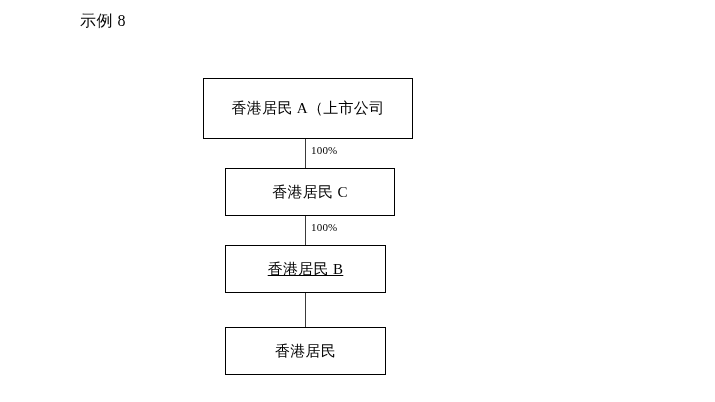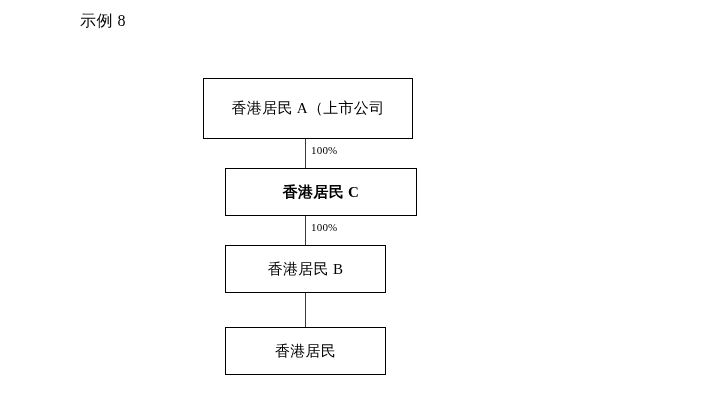--- a/index.html
+++ b/index.html
@@ -57,29 +57,29 @@
   #node-a {
     left: 203px;
     top: 78px;
     width: 210px;
     height: 61px;
     font-size: 15px;
   }
   #node-c {
     left: 225px;
     top: 168px;
-    width: 192px;
+    width: 170px;
     height: 48px;
-    font-weight: bold;
   }
   #node-b {
     left: 225px;
     top: 245px;
     width: 161px;
     height: 48px;
+    text-decoration: underline;
   }
   #node-mainland {
     left: 225px;
     top: 327px;
     width: 161px;
     height: 48px;
   }
 
   
   .connector {

